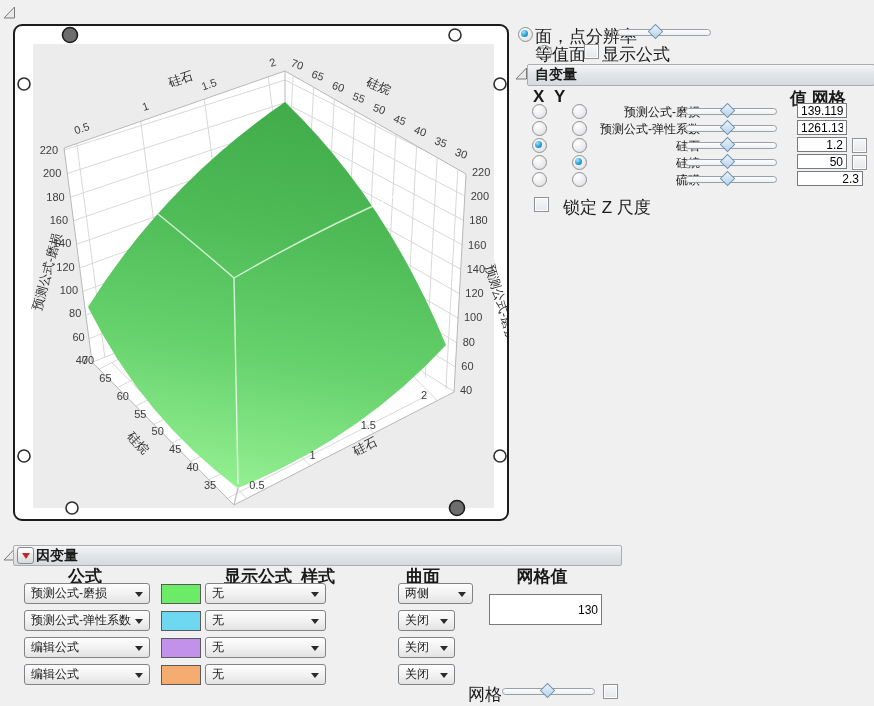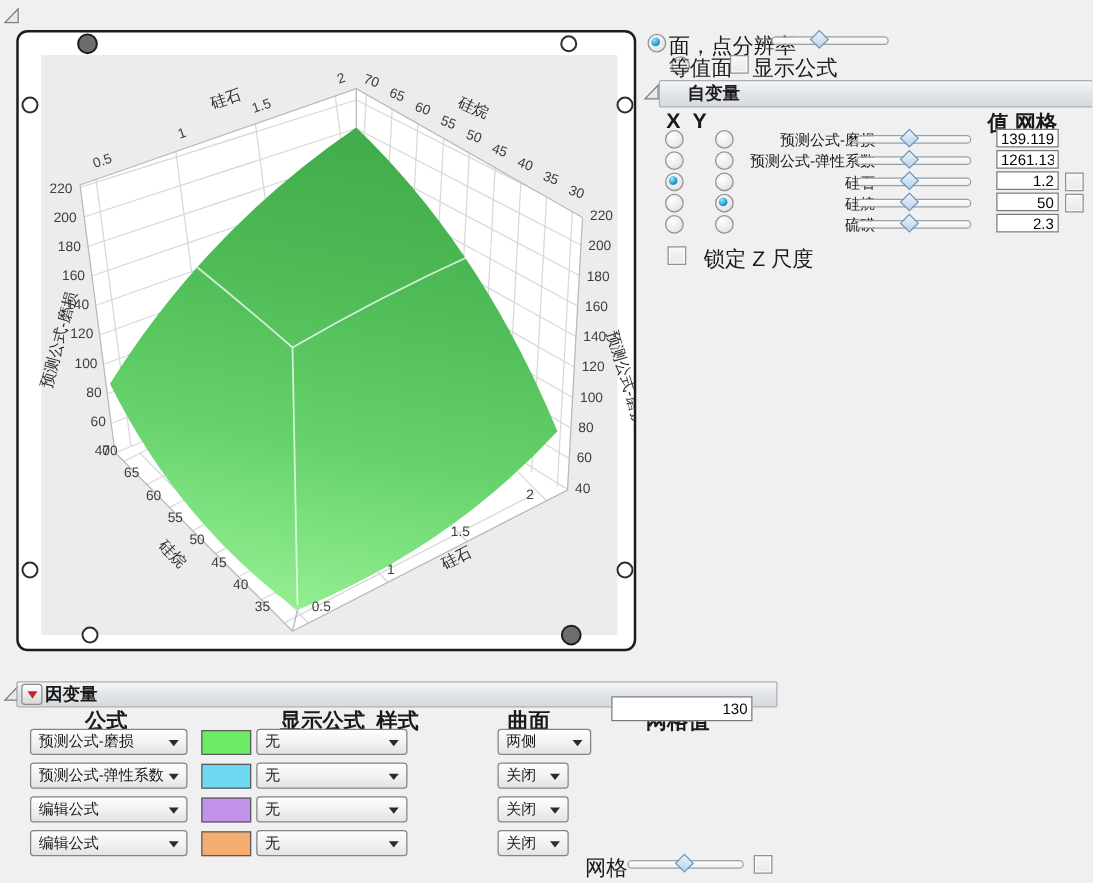--- a/index.html
+++ b/index.html
@@ -3,21 +3,21 @@
 <meta charset="utf-8">
 <style>
   html,body{margin:0;padding:0;background:#f0f0f0;}
   #app{position:relative;width:874px;height:706px;background:#f0f0f0;
        font-family:"Liberation Sans","DejaVu Sans",sans-serif;color:#1a1a1a;overflow:hidden;}
   .abs{position:absolute;}
   
   .hbar{background:linear-gradient(180deg,#f4f5f7 0%,#e3e6e9 45%,#d6dade 100%);
         border:1px solid #a9aeb5;border-radius:2px;display:flex;align-items:center;}
   .hbar .bar-title{font-weight:bold;font-size:14px;padding-left:22px;}
-  .hbar.nobtn .bar-title{padding-left:22px;}
+  .hbar.nobtn .bar-title{padding-left:7px;}
   .redbtn{position:absolute;left:3px;top:1px;width:15px;height:15px;border:1px solid #8b8b8b;border-radius:3px;
           background:linear-gradient(180deg,#ffffff,#d9d9d9);display:flex;align-items:center;justify-content:center;}
   .redbtn .tri{width:0;height:0;border-left:4px solid transparent;border-right:4px solid transparent;border-top:6px solid #c0272d;}
   .disc{width:13px;height:13px;}
   
   .radio{width:13px;height:13px;border-radius:50%;border:1px solid #8f9296;
          background:radial-gradient(circle at 35% 30%,#ffffff 0%,#ececee 55%,#d8d9db 100%);
          display:inline-block;position:relative;}
   .radio .dot{display:none;position:absolute;left:2px;top:2px;width:7px;height:7px;border-radius:50%;
               background:radial-gradient(circle at 35% 30%,#9fe6ff 0%,#2a9fd4 55%,#0f6eae 100%);}
@@ -293,21 +293,21 @@
     <span class="cb abs gridcb" style="left: 852px; top: 2px; display: inline-block;"></span>
   </div>
       <div class="abs" style="left: 0px; width: 874px; height: 17px; top: 170px;">
     <span class="radio abs" style="left:532px;top:2px;"></span>
     <span class="radio abs" style="left:553px;top:2px;"></span>
     <div class="lbl12" style="left:570px;top:2px;width:130px;text-align:right;">硫磺</div>
     <div class="slider" style="left:685px;top:6px;width:92px;">
       <span class="track"></span>
           <span class="thumb" style="left:46%;"></span>
     </div>
-    <input class="vbox" style="left: 797px; top: 1px; width: 50px; height: 15px;" value="2.3">
+    <input class="vbox" style="left: 797px; top: 1px; width: 66px; height: 15px;" value="2.3">
     
   </div>
     </div>
 
 
 <span class="abs cb" style="left:534px;top:197px;"></span>
 <div class="lbl" style="left:563px;top:196px;">锁定 Z 尺度</div>
 
 
 <svg class="abs disc" style="left:3px;top:548px;" viewBox="0 0 13 13">
@@ -381,21 +381,21 @@
           <span class="ctext">无</span>
           <span class="arrow"></span>
         </div>
     <div class="combo" style="left:398px;top:0;width:57px;">
           <span class="ctext">关闭</span>
           <span class="arrow"></span>
         </div>
   </div>
     </div>
 
-<input class="vbox abs" style="left: 489px; top: 557px; width: 113px; height: 20px;" value="130">
+<input class="vbox abs" style="left: 489px; top: 594px; width: 113px; height: 31px;" value="130">
 
 <div class="lbl" style="left:468px;top:683px;">网格</div>
 <div class="slider" style="left:502px;top:688px;width:93px;">
   <span class="track"></span>
       <span class="thumb" style="left:48%;"></span>
 </div>
 <span class="abs cb" style="left:603px;top:684px;"></span>
 
 
 

